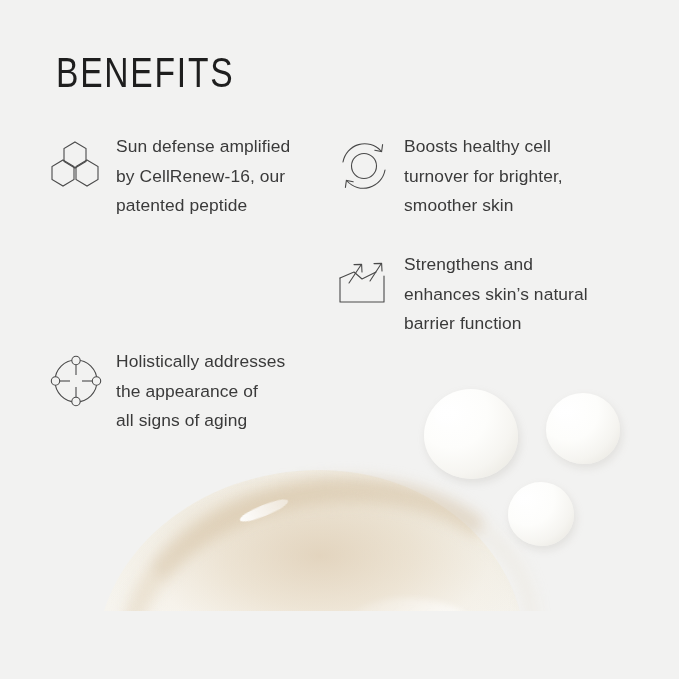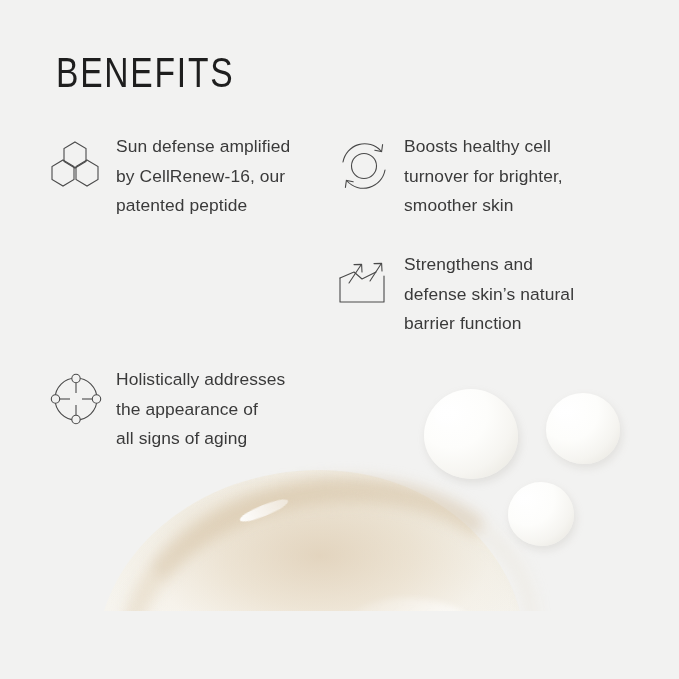--- a/index.html
+++ b/index.html
@@ -71,21 +71,21 @@
     letter-spacing: 0.1px;
     max-width: 225px;
     white-space: pre-line;
   }
 
   
   .col-left  { left: 48px; }
   .col-right { left: 336px; }
   .row-1 { top: 132px; }
   .row-2 { top: 250px; }
-  .row-3 { top: 365px; }
+  .row-3 { top: 347px; }
 
   
   #cream-layer {
     position: absolute;
     left: 0;
     top: 0;
     width: 679px;
     height: 679px;
     pointer-events: none;
   }
@@ -280,18 +280,18 @@
         <svg viewBox="0 0 56 56" fill="none" stroke="#4a4a4a" stroke-width="1.1" stroke-linecap="round" stroke-linejoin="round">
           <polyline points="4,22 4,46 48,46 48,20"></polyline>
           <polyline points="4,22 18,16 26,23 40,16"></polyline>
           <line x1="13" y1="27" x2="25" y2="9"></line>
           <polyline points="18,8.6 25.6,8.4 26,16"></polyline>
           <line x1="34" y1="25" x2="45" y2="8"></line>
           <polyline points="38,7.6 45.6,7.4 46,15"></polyline>
         </svg>
       </div>
       <div class="benefit-text">Strengthens and
-defense skin’s natural
+enhances skin’s natural
 barrier function</div>
     </div>
 
   </div>
 </div>
 
 </body></html>

